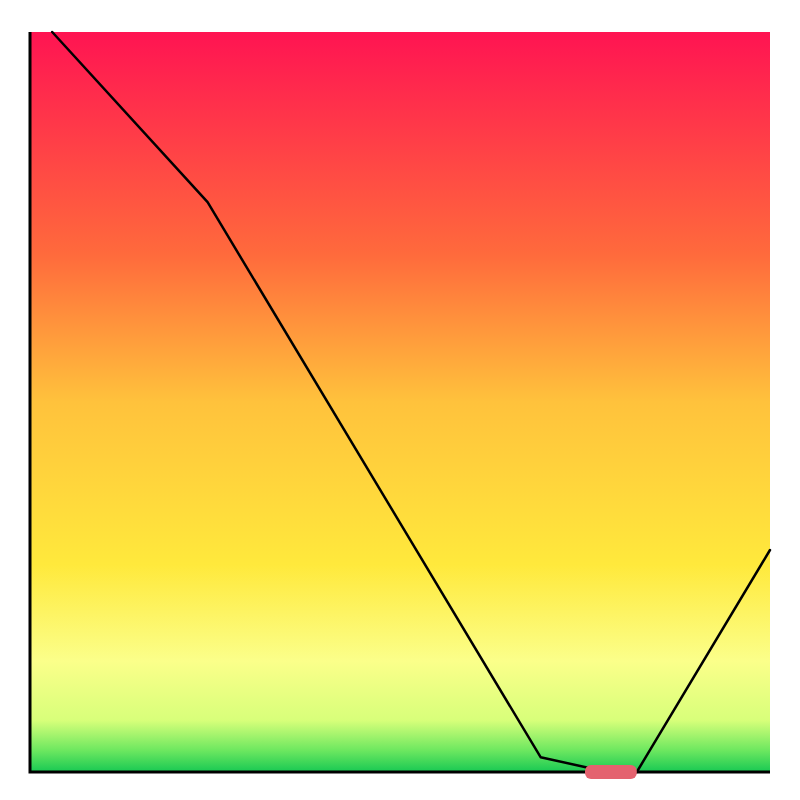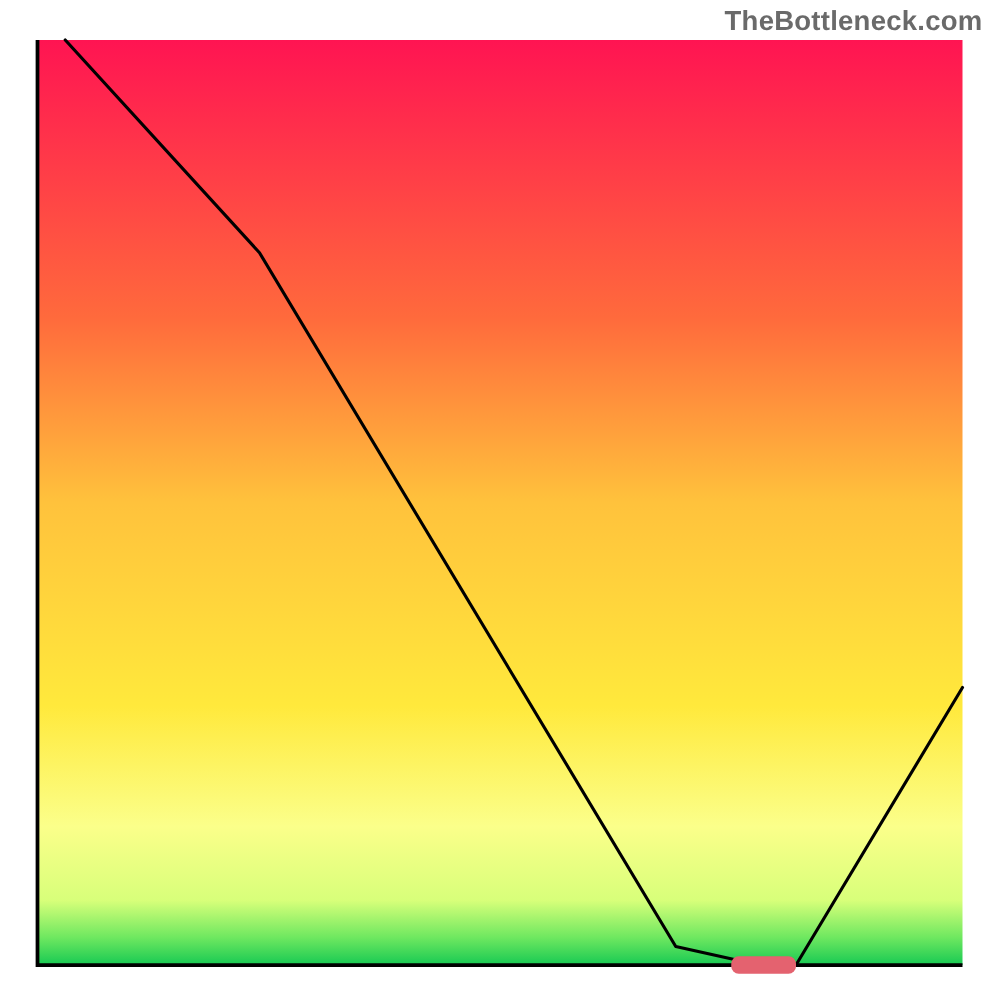--- a/index.html
+++ b/index.html
@@ -25,21 +25,20 @@
     letter-spacing: 0.2px;
   }
   svg {
     display: block;
   }
 </style>
 </head>
 <body>
 
 <div class="container">
-  <div class="watermark">TheBottleneck.com</div>
 
   <svg id="chart-svg" width="800" height="800" viewBox="0 0 800 800">
     <defs>
       <linearGradient id="bg-grad" x1="0" y1="0" x2="0" y2="1">
           <stop offset="0%" stop-color="#ff1452"></stop>
           <stop offset="30%" stop-color="#ff6a3c"></stop>
           <stop offset="50%" stop-color="#ffc23c"></stop>
           <stop offset="72%" stop-color="#ffe93c"></stop>
           <stop offset="85%" stop-color="#fbff8a"></stop>
           <stop offset="93%" stop-color="#d8ff7a"></stop>

